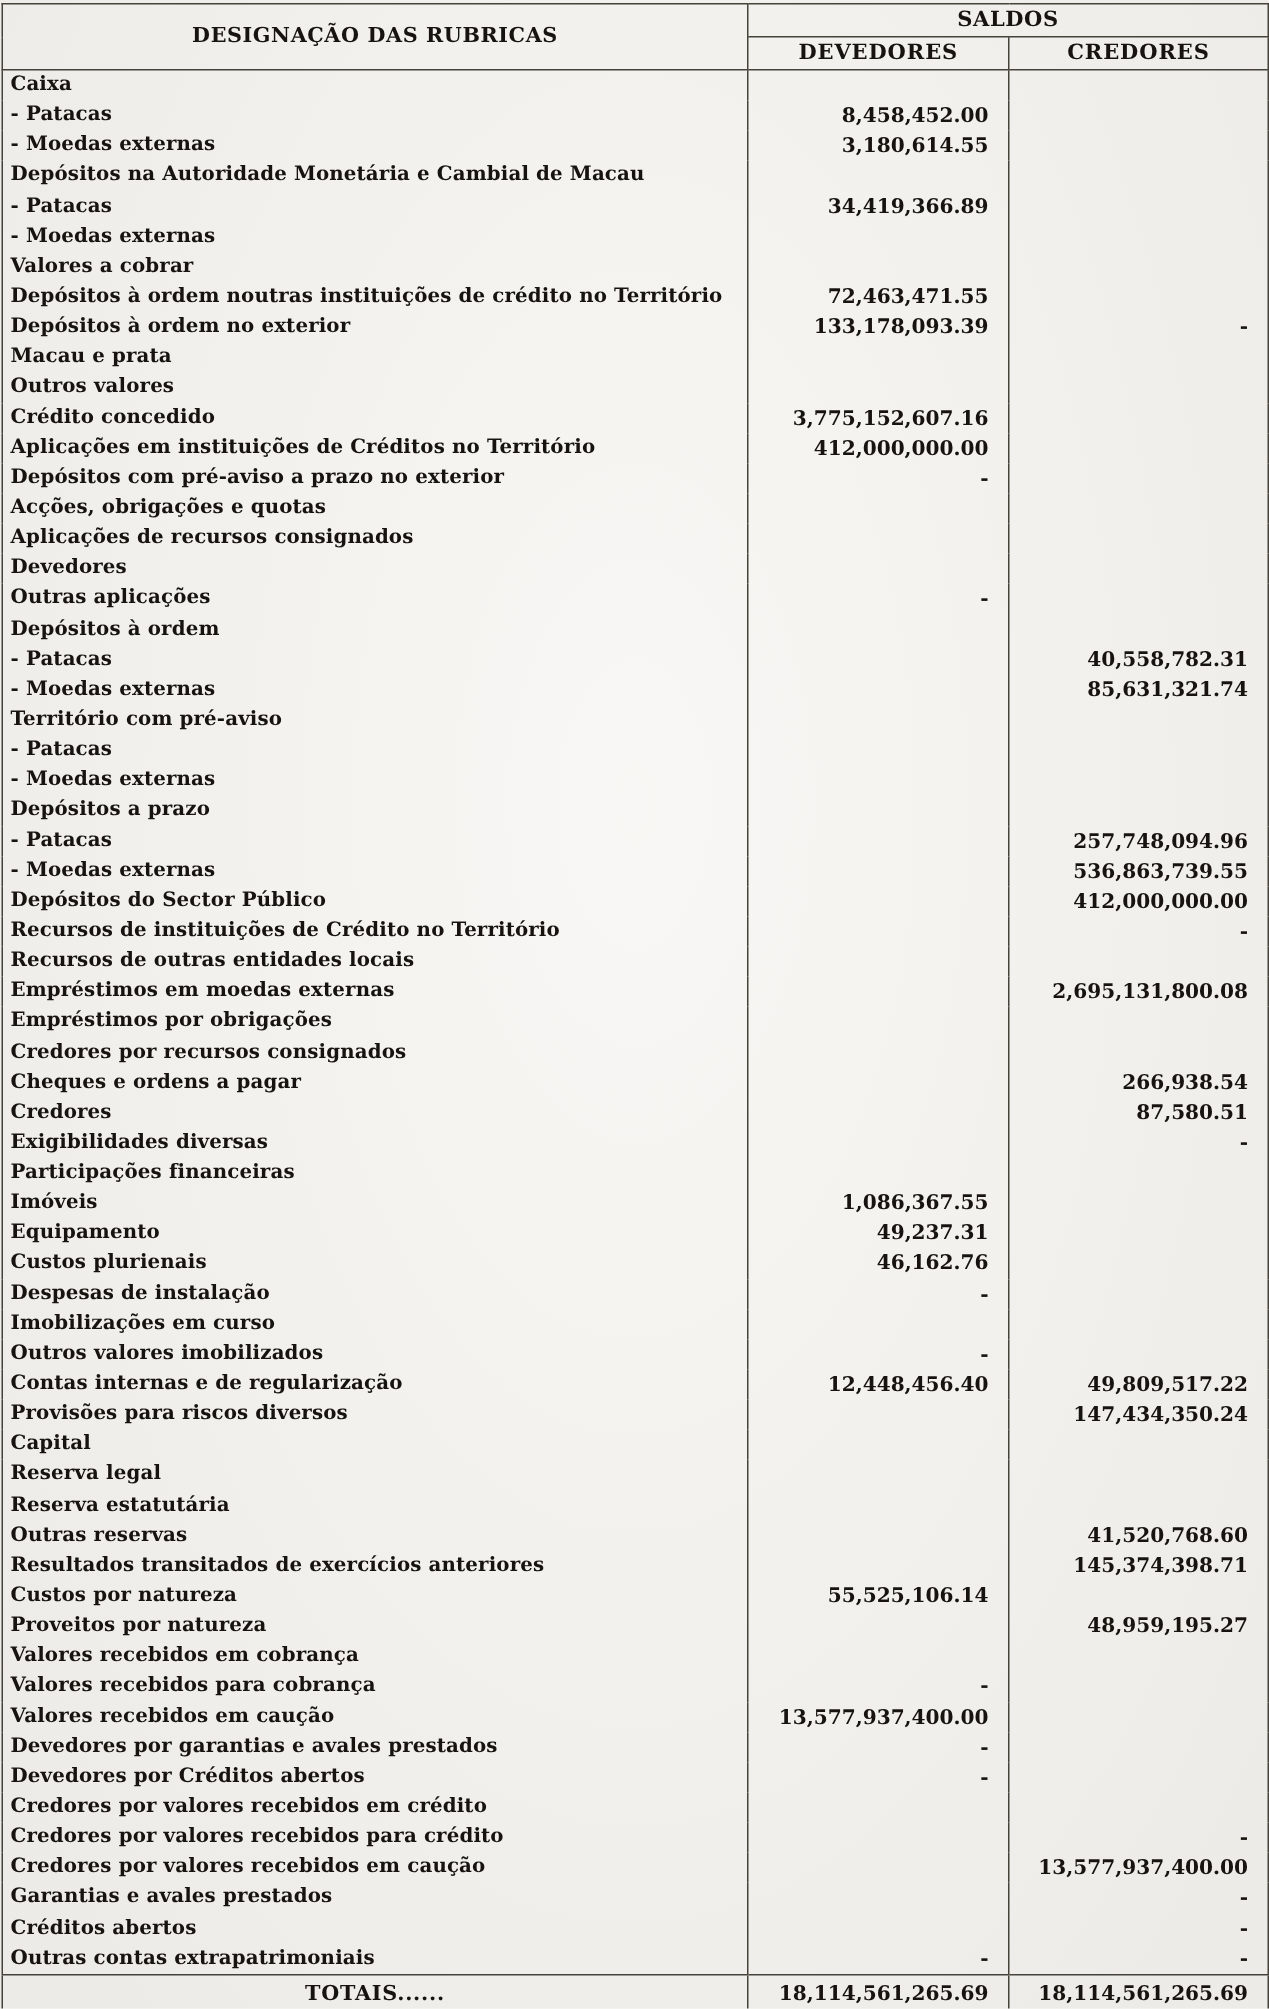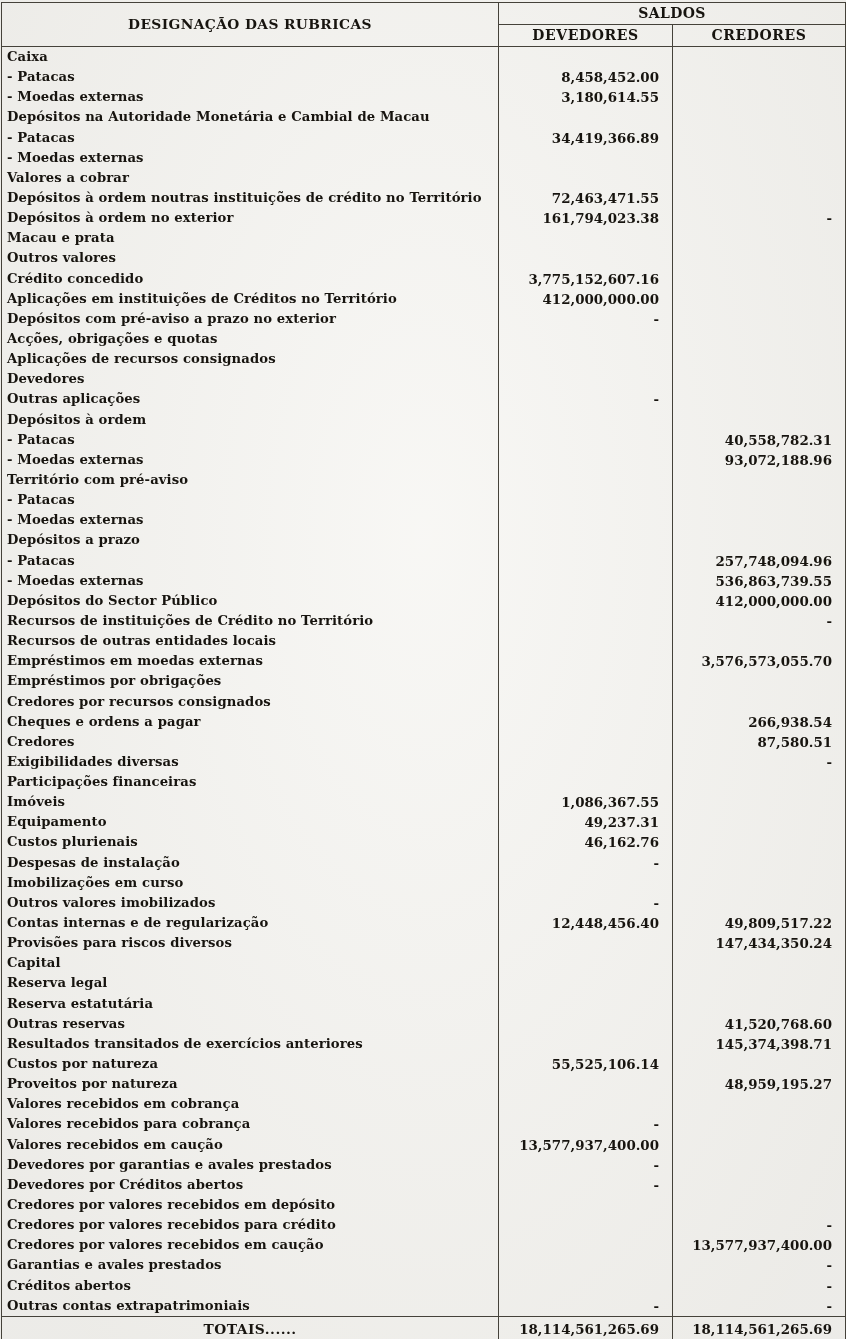--- a/index.html
+++ b/index.html
@@ -171,21 +171,21 @@
   </tr>
 
   <tr>
     <td class="label">Depósitos à ordem noutras instituições de crédito no Território</td>
     <td class="num">72,463,471.55</td>
     <td class="num"></td>
   </tr>
 
   <tr>
     <td class="label">Depósitos à ordem no exterior</td>
-    <td class="num">161,794,023.38</td>
+    <td class="num">133,178,093.39</td>
     <td class="num">-</td>
   </tr>
 
   <tr>
     <td class="label">Macau e prata</td>
     <td class="num"></td>
     <td class="num"></td>
   </tr>
 
   <tr>
@@ -244,21 +244,21 @@
 
   <tr>
     <td class="label">- Patacas</td>
     <td class="num"></td>
     <td class="num">40,558,782.31</td>
   </tr>
 
   <tr>
     <td class="label">- Moedas externas</td>
     <td class="num"></td>
-    <td class="num">93,072,188.96</td>
+    <td class="num">85,631,321.74</td>
   </tr>
 
   <tr>
     <td class="label">Território com pré-aviso</td>
     <td class="num"></td>
     <td class="num"></td>
   </tr>
 
   <tr>
     <td class="label">- Patacas</td>
@@ -304,21 +304,21 @@
 
   <tr>
     <td class="label">Recursos de outras entidades locais</td>
     <td class="num"></td>
     <td class="num"></td>
   </tr>
 
   <tr>
     <td class="label">Empréstimos em moedas externas</td>
     <td class="num"></td>
-    <td class="num">3,576,573,055.70</td>
+    <td class="num">2,695,131,800.08</td>
   </tr>
 
   <tr>
     <td class="label">Empréstimos por obrigações</td>
     <td class="num"></td>
     <td class="num"></td>
   </tr>
 
   <tr>
     <td class="label">Credores por recursos consignados</td>
@@ -464,21 +464,21 @@
     <td class="num"></td>
   </tr>
 
   <tr>
     <td class="label">Devedores por Créditos abertos</td>
     <td class="num">-</td>
     <td class="num"></td>
   </tr>
 
   <tr>
-    <td class="label">Credores por valores recebidos em depósito</td>
+    <td class="label">Credores por valores recebidos em crédito</td>
     <td class="num"></td>
     <td class="num"></td>
   </tr>
 
   <tr>
     <td class="label">Credores por valores recebidos para crédito</td>
     <td class="num"></td>
     <td class="num">-</td>
   </tr>
 

